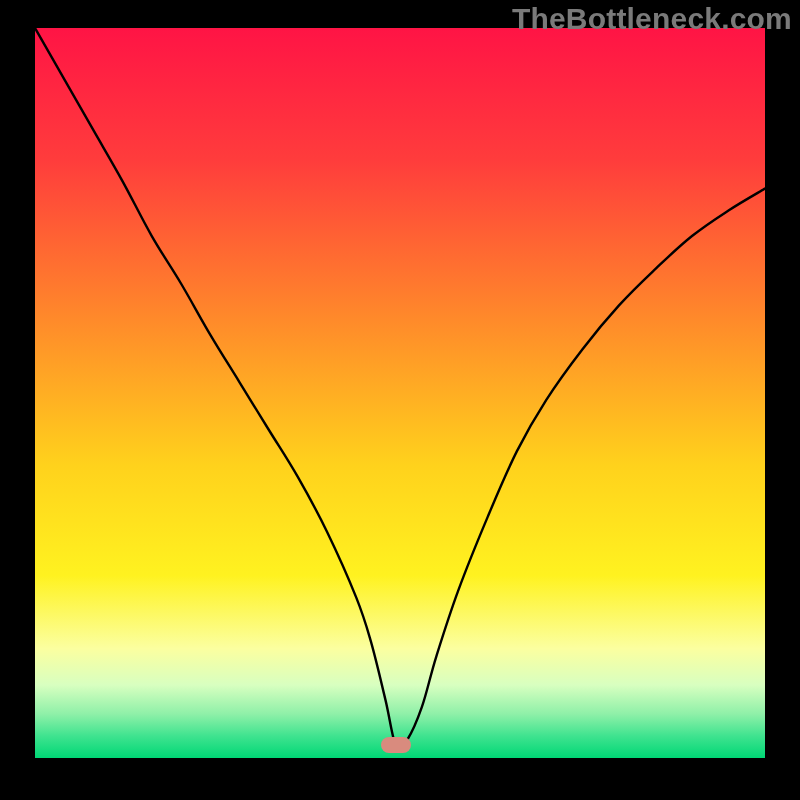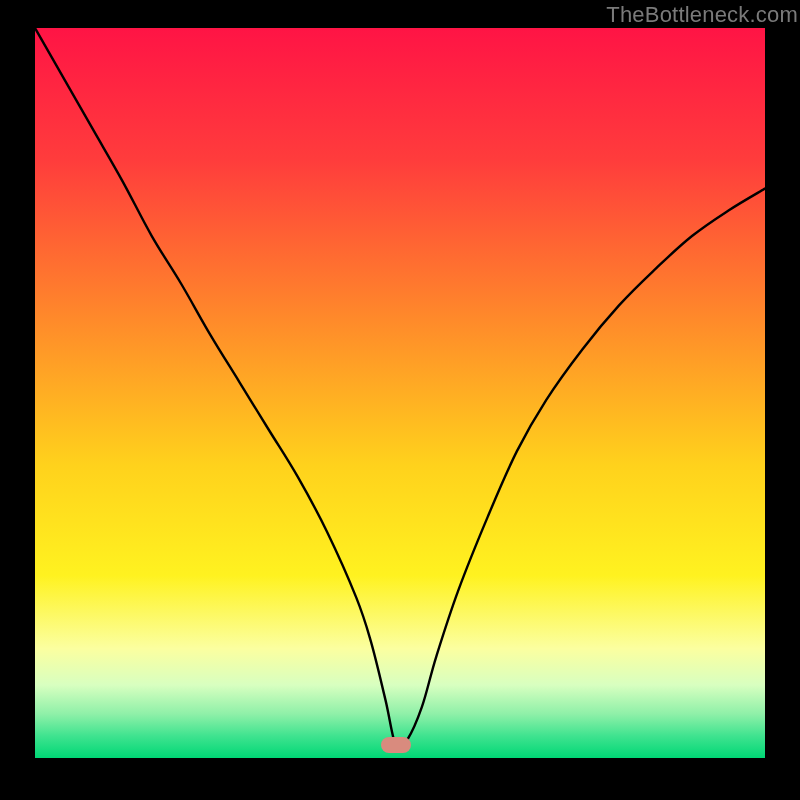--- a/index.html
+++ b/index.html
@@ -13,24 +13,24 @@
   }
   .frame {
     position: relative;
     width: 800px;
     height: 800px;
     background: #000000;
   }
   .watermark {
     position: absolute;
     top: 2px;
-    right: 2px;
+    right: 8px;
     color: #7a7a7a;
-    font-size: 22px;
-    font-weight: 400;
+    font-size: 30px;
+    font-weight: 700;
     letter-spacing: 0.2px;
     z-index: 5;
   }
   .plot-area {
     position: absolute;
     left: 35px;
     top: 28px;
     width: 730px;
     height: 730px;
   }

